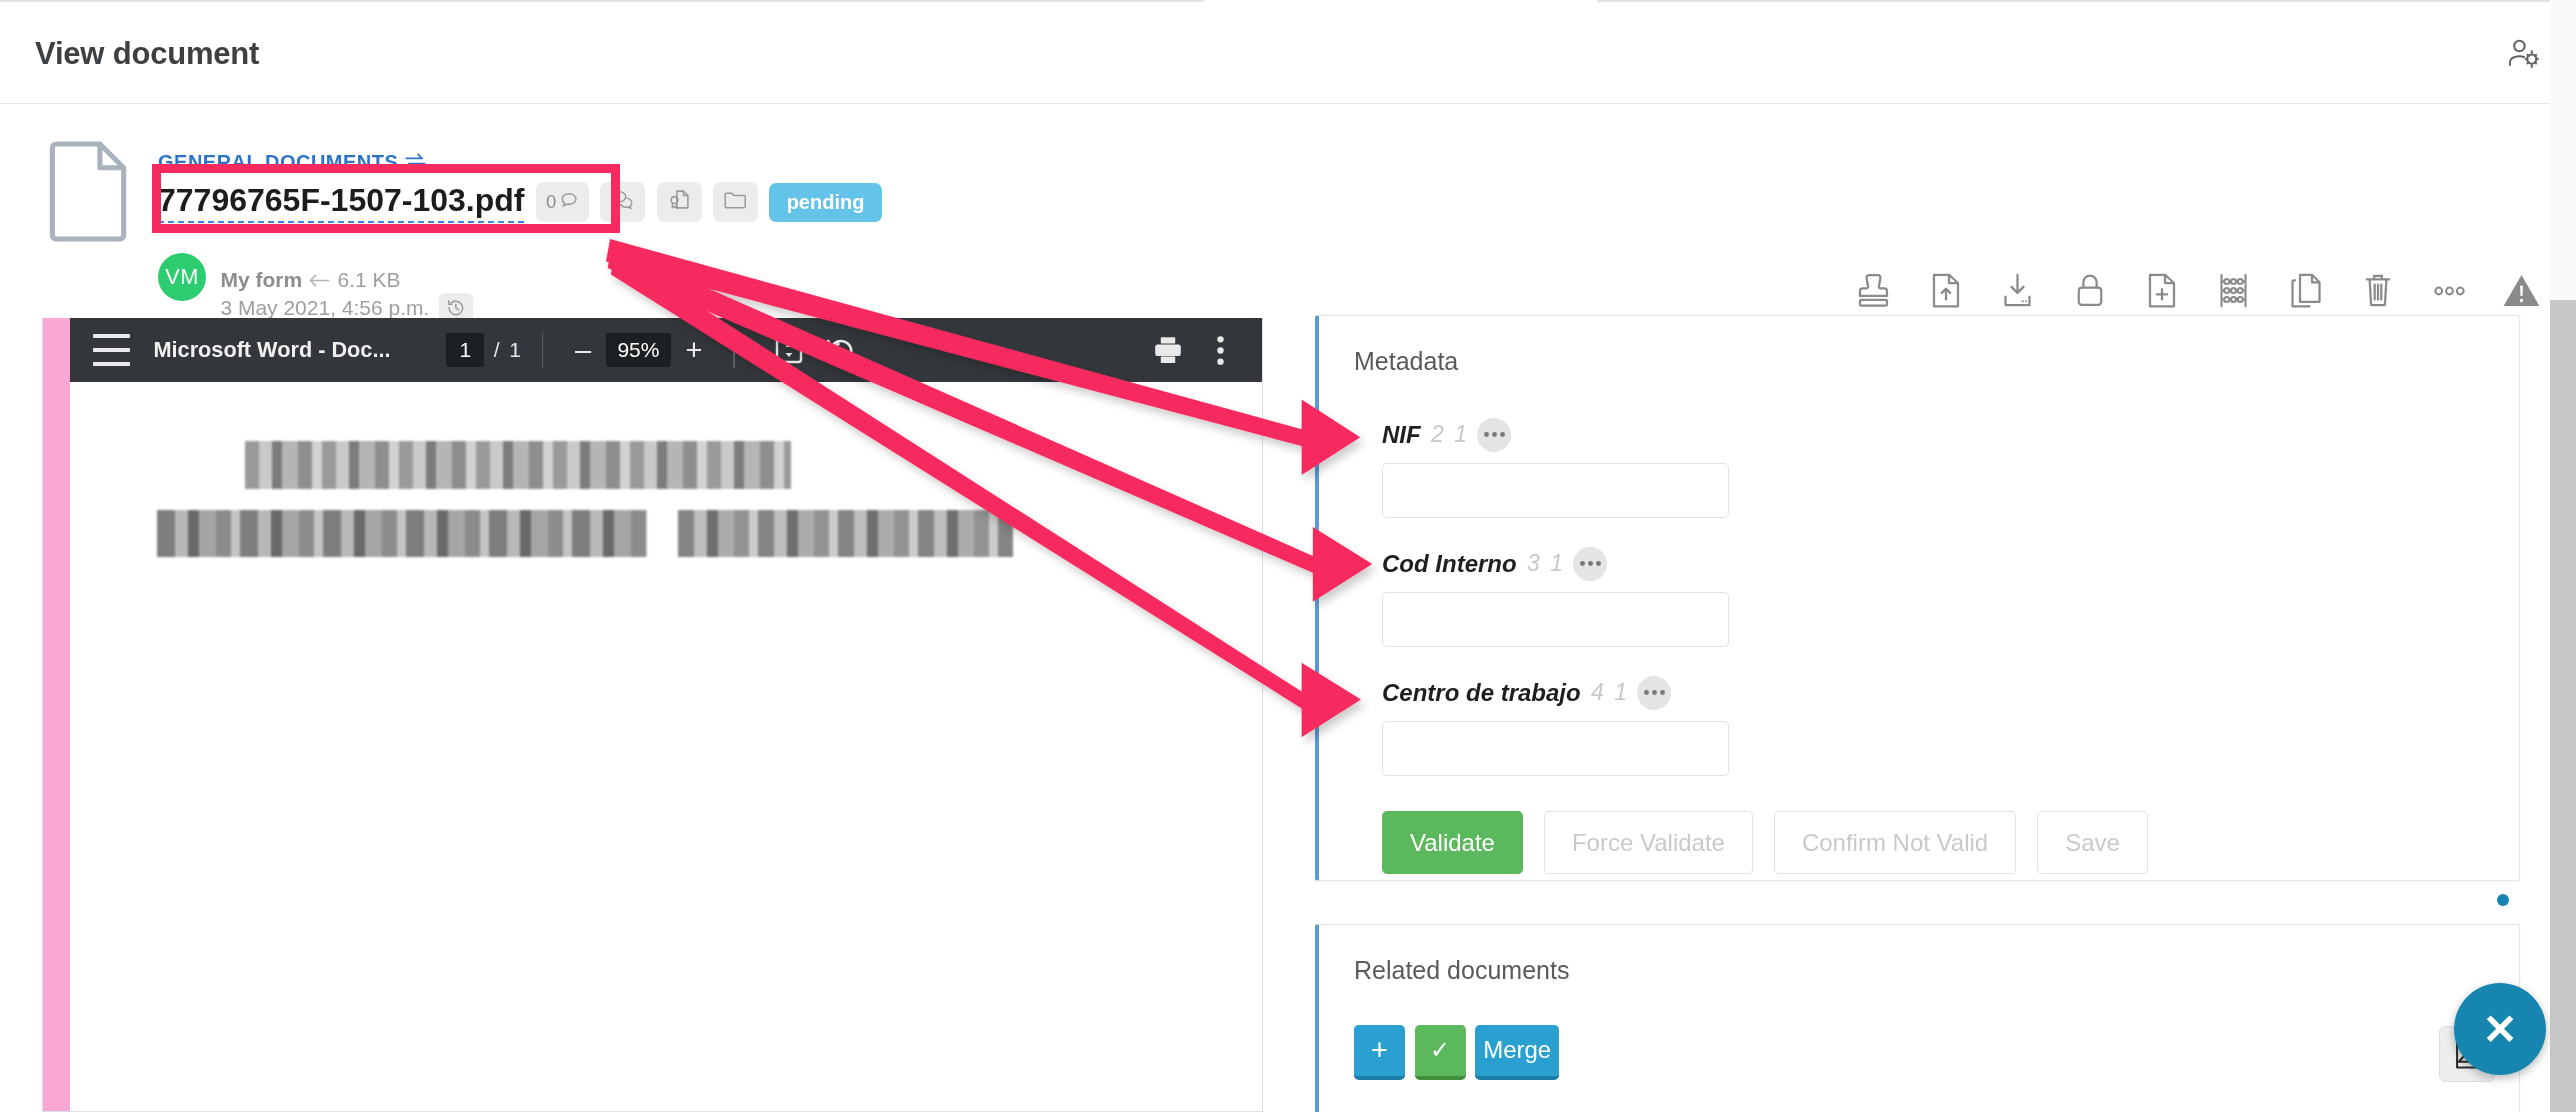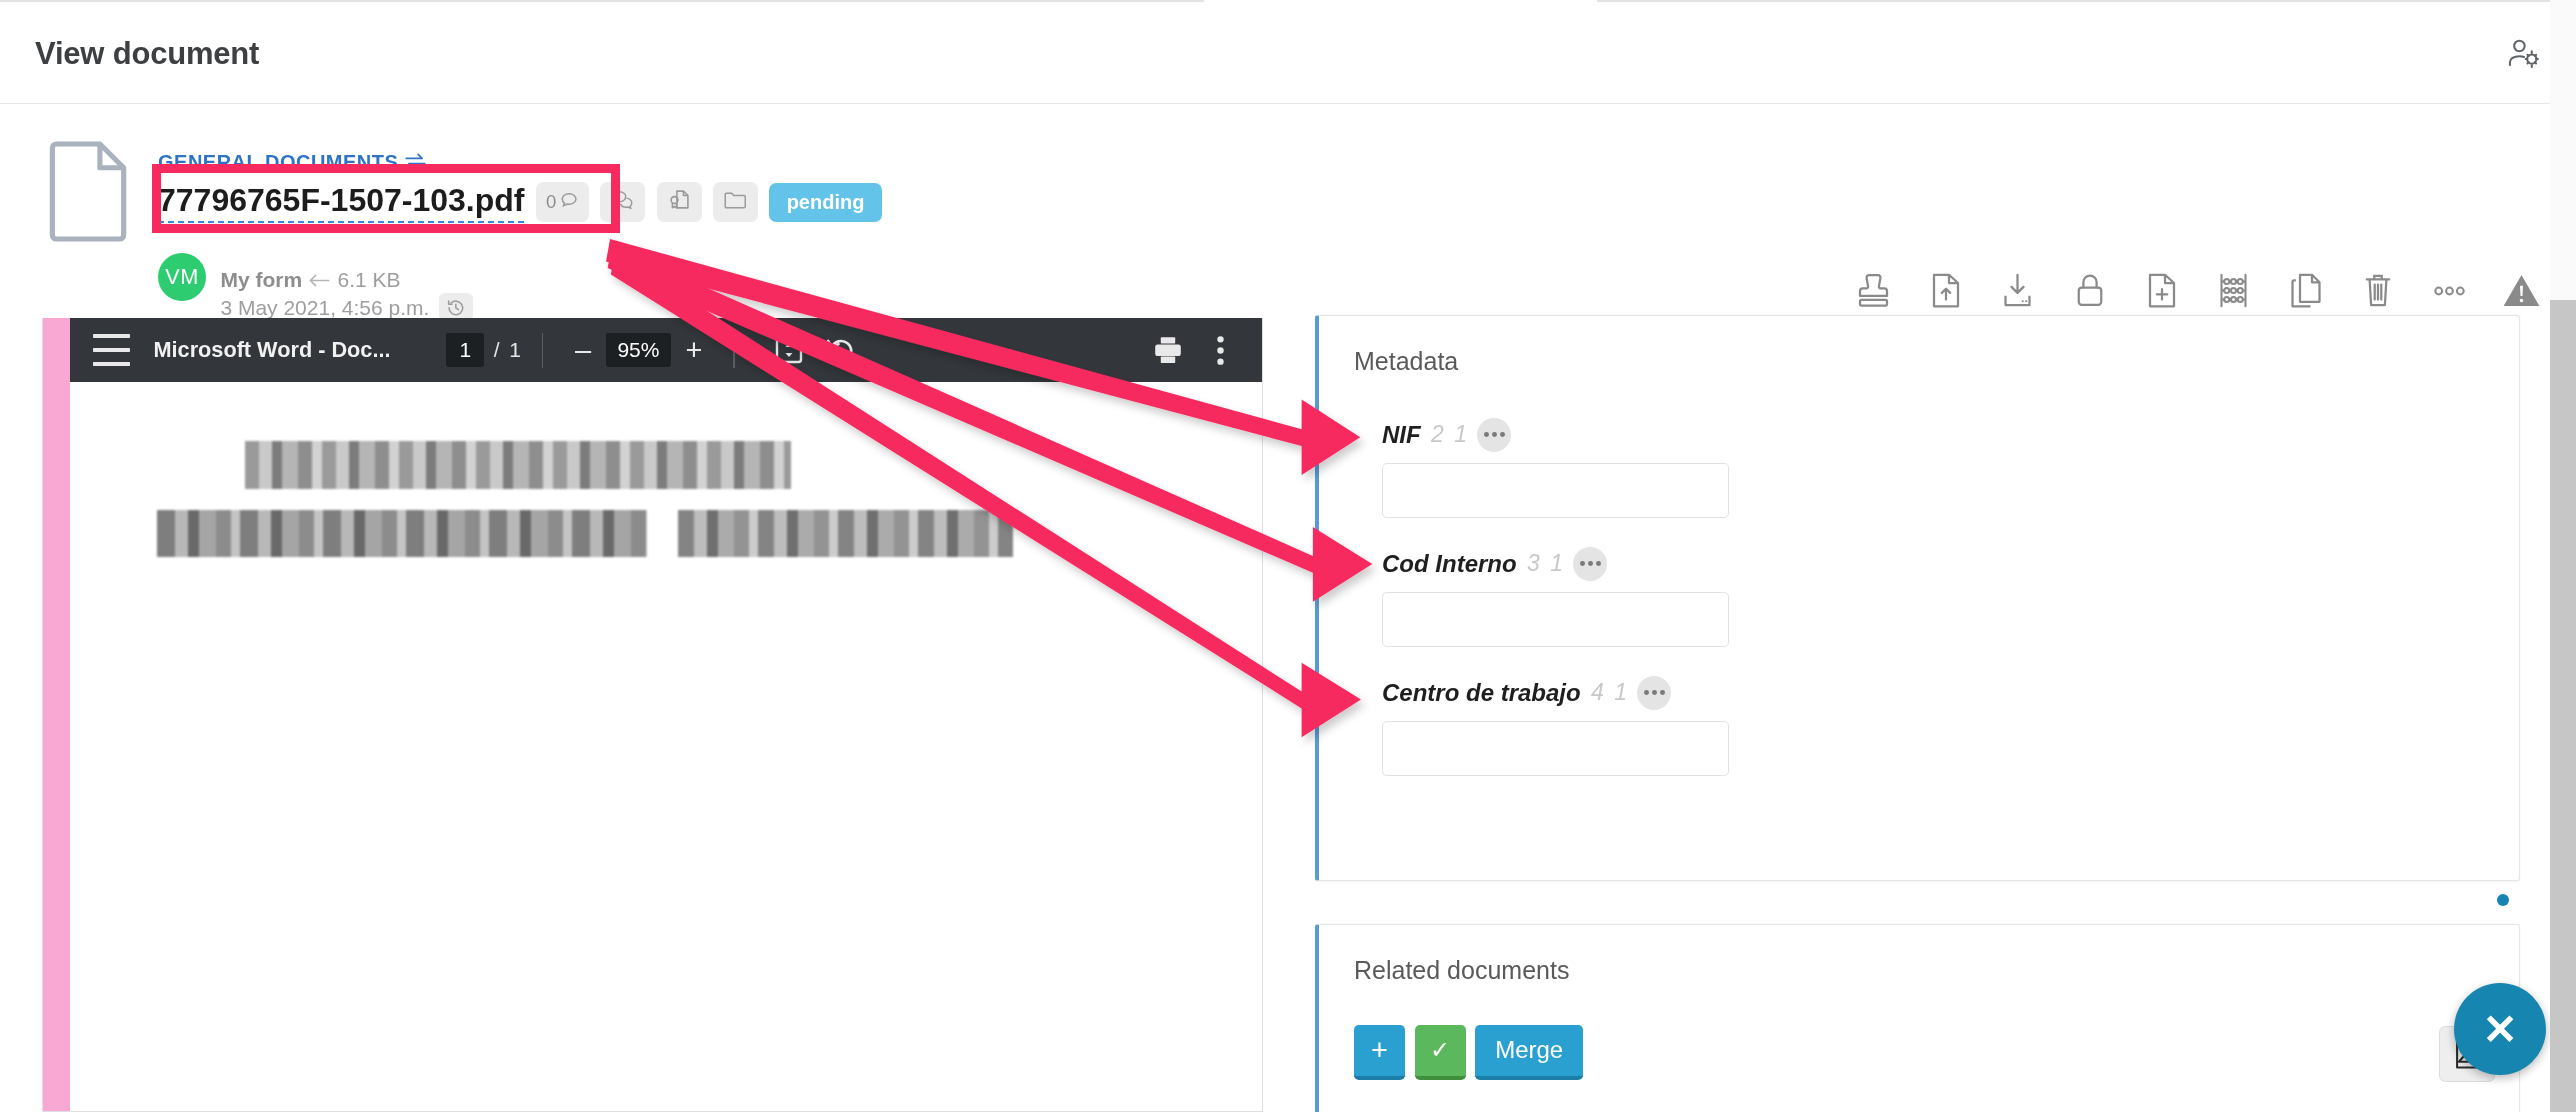--- a/index.html
+++ b/index.html
@@ -120,21 +120,21 @@
   .btn-primary { background:#5cb85c; color:#fff; border:0.8px solid #5cb85c; }
   .btn-ghost { background:#fff; color:#c9c9c9; border:0.8px solid #e2e2e2; }
 
   .rel-buttons { display:flex; gap:9.6px; margin:40px 0 0 35px; }
   .sq-btn {
     width:51px; height:55px; border-radius:4.8px; background:#29a0d0; color:#fff;
     display:flex; align-items:center; justify-content:center; font-size:29px;
     border-bottom:4px solid #1b7ea6; cursor:pointer;
   }
   .sq-btn.green { background:#5cb85c; border-bottom-color:#3f8f3f; font-size:24px; }
-  .sq-btn.wide { width:auto; padding:0 20px; font-size:24px; }
+  .sq-btn.wide { width:auto; padding:0 8px; font-size:24px; }
   .blue-dot { position:absolute; left:2497px; top:894px; width:12px; height:12px; border-radius:50%; background:#1686b0; }
 
   
   .thumb-btn {
     position:absolute; left:2439px; top:1026px; width:56px; height:56px;
     border:0.8px solid #dcdcdc; border-radius:6.4px; background:#eeeeee;
     display:flex; align-items:center; justify-content:center; cursor:pointer;
   }
   .fab {
     position:absolute; left:2454px; top:983px; width:92px; height:92px;
@@ -436,20 +436,26 @@
         <span class="fl-num">1</span>
         <span class="dots-chip">
             <i></i>
             <i></i>
             <i></i>
           </span>
       </div>
       <div class="field-input"></div>
     </div>
 
+    <div class="actions">
+      <div class="btn btn-primary">Validate</div>
+      <div class="btn btn-ghost">Force Validate</div>
+      <div class="btn btn-ghost">Confirm Not Valid</div>
+      <div class="btn btn-ghost">Save</div>
+    </div>
   </div>
 
   <div class="blue-dot"></div>
 
   <div class="panel panel-rel">
     <div class="panel-title">Related documents</div>
     <div class="rel-buttons">
       <div class="sq-btn">+</div>
       <div class="sq-btn green">✓</div>
       <div class="sq-btn wide">Merge</div>

